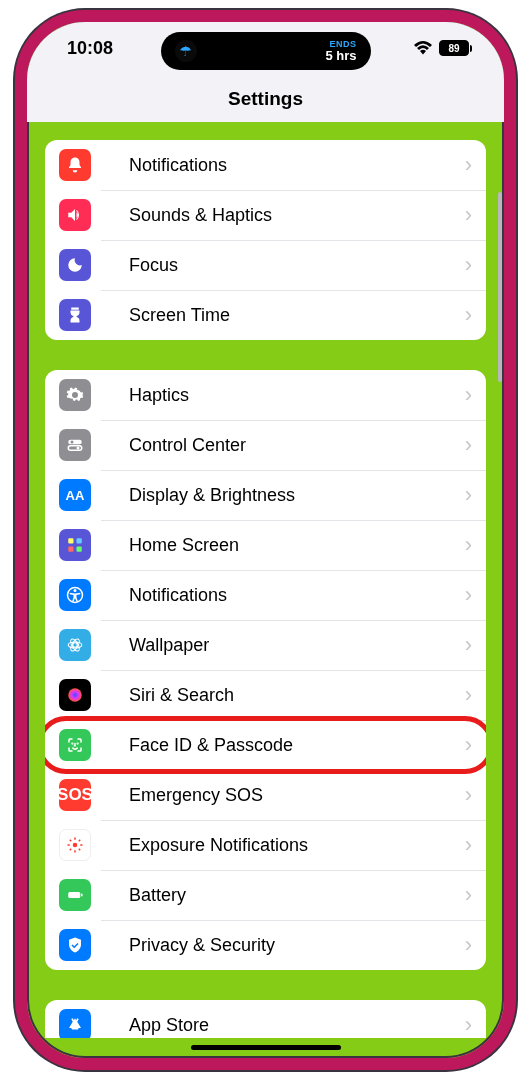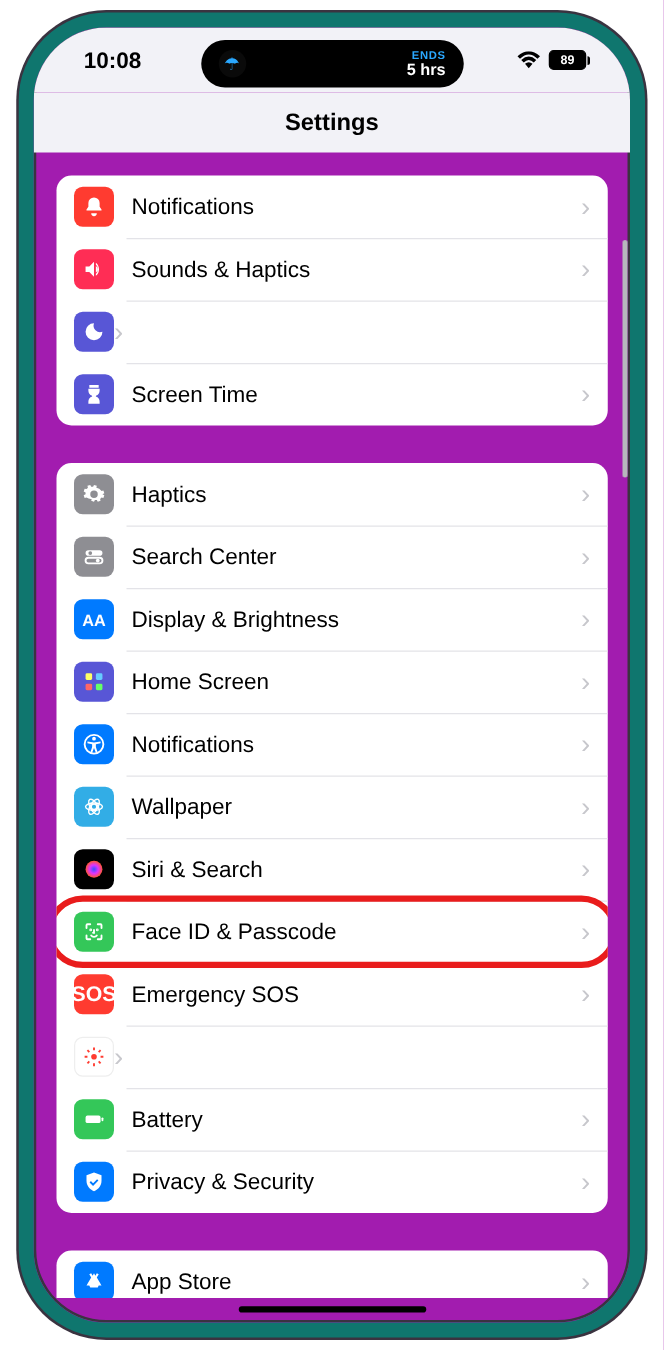--- a/index.html
+++ b/index.html
@@ -7,23 +7,23 @@
   background: #fff;
   display: flex;
   justify-content: center;
   align-items: center;
   min-height: 1080px;
   font-family: -apple-system, "Helvetica Neue", Helvetica, Arial, sans-serif;
 }
 .phone {
   width: 501px;
   height: 1060px;
-  border: 12px solid #0f766e;
+  border: 12px solid #be185d;
   border-radius: 70px;
-  background: #a21caf;
+  background: #84cc16;
   position: relative;
   overflow: hidden;
   box-shadow: 0 0 0 2px #3a3340, inset 0 0 0 2px #3a3340;
 }
 
 
 .status {
   height: 52px;
   display: flex;
   align-items: center;
@@ -58,20 +58,21 @@
 
 
 .content { padding: 0 18px; overflow-y:auto; height:calc(100% - 120px); }
 .group { background:#fff; border-radius:12px; margin:18px 0 30px; overflow:hidden; position:relative; }
 .row {
   display:flex; align-items:center;
   height:50px;
   padding:0 14px;
   cursor:pointer;
   position: relative;
+  gap: 24px;
 }
 .row + .row::before {
   content:"";
   position:absolute;
   left:56px; right:0; top:0;
   height:1px;
   background:#e3e3e8;
 }
 .icon {
   width:32px; height:32px;
@@ -154,20 +155,21 @@
           </div>
           <div class="label">Sounds &amp; Haptics</div>
           <div class="chevron">›</div>
         </div>
         <div class="row">
           <div class="icon bg-purple">
             <svg viewBox="0 0 24 24" fill="#fff">
               <path d="M12 3a9 9 0 1 0 9 9 7 7 0 0 1-9-9z"></path>
             </svg>
           </div>
+          <div class="label">Focus</div>
           <div class="chevron">›</div>
         </div>
         <div class="row">
           <div class="icon bg-purple">
             <svg viewBox="0 0 24 24" fill="#fff">
               <path d="M7 2h10v3H7zM6 6h12v2a6 6 0 0 1-4 5.7v.6A6 6 0 0 1 18 20v2H6v-2a6 6 0 0 1 4-5.7v-.6A6 6 0 0 1 6 8z"></path>
             </svg>
           </div>
           <div class="label">Screen Time</div>
           <div class="chevron">›</div>
@@ -185,21 +187,21 @@
         </div>
         <div class="row">
           <div class="icon bg-gray">
             <svg viewBox="0 0 24 24" fill="#fff">
               <rect x="3" y="5" width="18" height="6" rx="3"></rect>
               <rect x="3" y="13" width="18" height="6" rx="3" fill="none" stroke="#fff" stroke-width="2"></rect>
               <circle cx="8" cy="8" r="2" fill="#8e8e93"></circle>
               <circle cx="16" cy="16" r="2"></circle>
             </svg>
           </div>
-          <div class="label">Search Center</div>
+          <div class="label">Control Center</div>
           <div class="chevron">›</div>
         </div>
         <div class="row">
           <div class="icon bg-blue">
             <span class="icon-txt">AA</span>
           </div>
           <div class="label">Display &amp; Brightness</div>
           <div class="chevron">›</div>
         </div>
         <div class="row">
@@ -282,20 +284,21 @@
                 <line x1="12" y1="19" x2="12" y2="22"></line>
                 <line x1="2" y1="12" x2="5" y2="12"></line>
                 <line x1="19" y1="12" x2="22" y2="12"></line>
                 <line x1="5" y1="5" x2="7" y2="7"></line>
                 <line x1="17" y1="17" x2="19" y2="19"></line>
                 <line x1="17" y1="7" x2="19" y2="5"></line>
                 <line x1="5" y1="19" x2="7" y2="17"></line>
               </g>
             </svg>
           </div>
+          <div class="label">Exposure Notifications</div>
           <div class="chevron">›</div>
         </div>
         <div class="row">
           <div class="icon bg-green">
             <svg viewBox="0 0 24 24" fill="#fff">
               <rect x="3" y="8" width="16" height="8" rx="2"></rect>
               <rect x="20" y="10" width="2" height="4" rx="1"></rect>
             </svg>
           </div>
           <div class="label">Battery</div>

